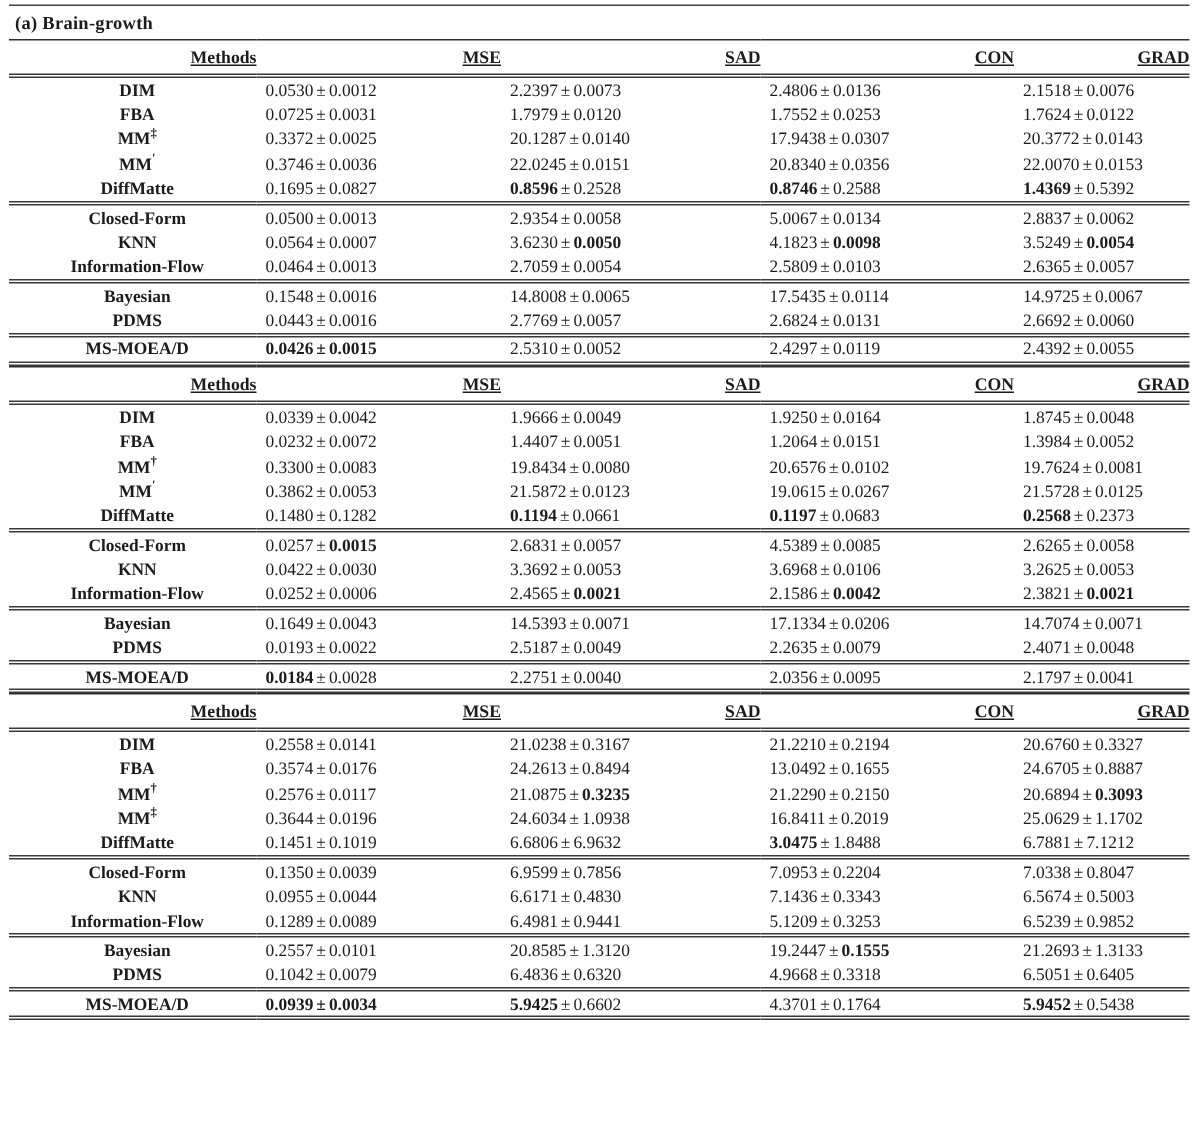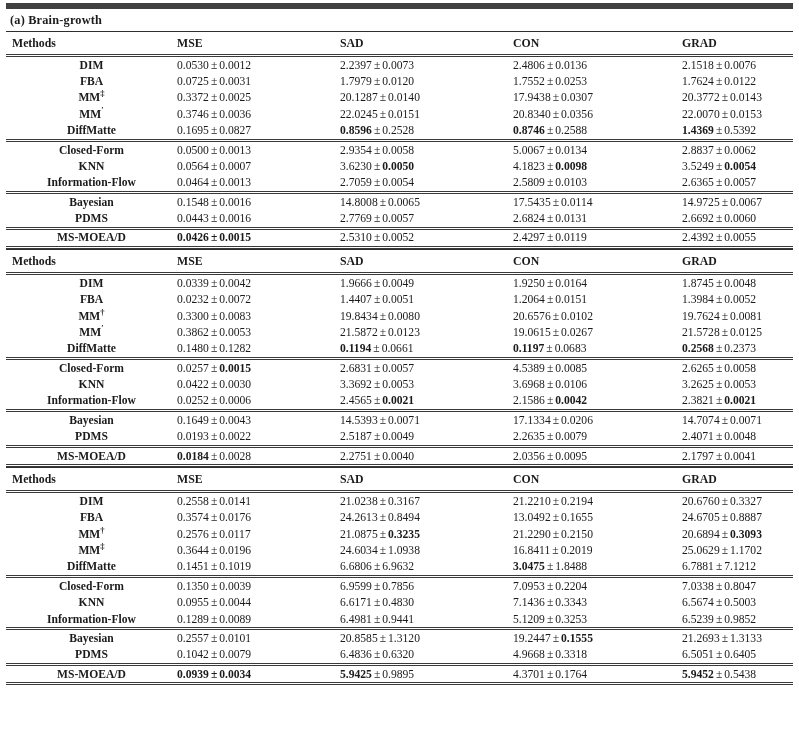--- a/index.html
+++ b/index.html
@@ -13,46 +13,47 @@
     width: 799px;
     height: 754px;
     box-sizing: border-box;
     overflow: hidden;
   }
   #paper-table {
     padding: 3px 6px 0 6px;
   }
   .section { }
   .section:first-child .sec-title-wrap {
-    border-top: 6px solid #404040;
+    border-top: 1px solid #404040;
   }
   .sec-title-wrap {
     padding: 4px 0 3px 4px;
   }
   .sec-title {
     font-weight: bold;
     font-size: 12.3px;
     letter-spacing: 0.2px;
   }
   table {
     width: 100%;
     border-collapse: collapse;
     table-layout: fixed;
   }
   col.c0 { width: 165px; }
   col.c1 { width: 163px; }
   col.c2 { width: 173px; }
   col.c3 { width: 169px; }
   col.c4 { width: 117px; }
   thead th {
-    text-align: left;
+    text-align: right;
     font-weight: bold;
     font-size: 11.8px;
     padding: 3.5px 0 3.5px 6px;
     border-top: 1.4px solid #2e2e2e;
+    text-decoration: underline;
   }
   tbody {
     border-top: 3px double #3a3a3a;
   }
   .section table {
     border-bottom: 3px double #3a3a3a;
   }
   td {
     font-size: 11.6px;
     padding: 1.7px 0 1.7px 6px;
@@ -382,20 +383,20 @@
             <td class="v"><span class="num">0.1042</span><span class="pm">±</span><span class="err">0.0079</span></td>
             <td class="v"><span class="num">6.4836</span><span class="pm">±</span><span class="err">0.6320</span></td>
             <td class="v"><span class="num">4.9668</span><span class="pm">±</span><span class="err">0.3318</span></td>
             <td class="v"><span class="num">6.5051</span><span class="pm">±</span><span class="err">0.6405</span></td>
           </tr>
         </tbody>
         <tbody class="grp">
           <tr>
             <td class="m"><span>MS-MOEA/D</span></td>
             <td class="v"><span class="num b">0.0939</span><span class="pm b">±</span><span class="err b">0.0034</span></td>
-            <td class="v"><span class="num b">5.9425</span><span class="pm">±</span><span class="err">0.9895</span></td>
+            <td class="v"><span class="num b">5.9425</span><span class="pm">±</span><span class="err">0.6602</span></td>
             <td class="v"><span class="num">4.3701</span><span class="pm">±</span><span class="err">0.1764</span></td>
             <td class="v"><span class="num b">5.9452</span><span class="pm">±</span><span class="err">0.5438</span></td>
           </tr>
         </tbody>
       </table>
     </div>
   </div>
 
 </body></html>

